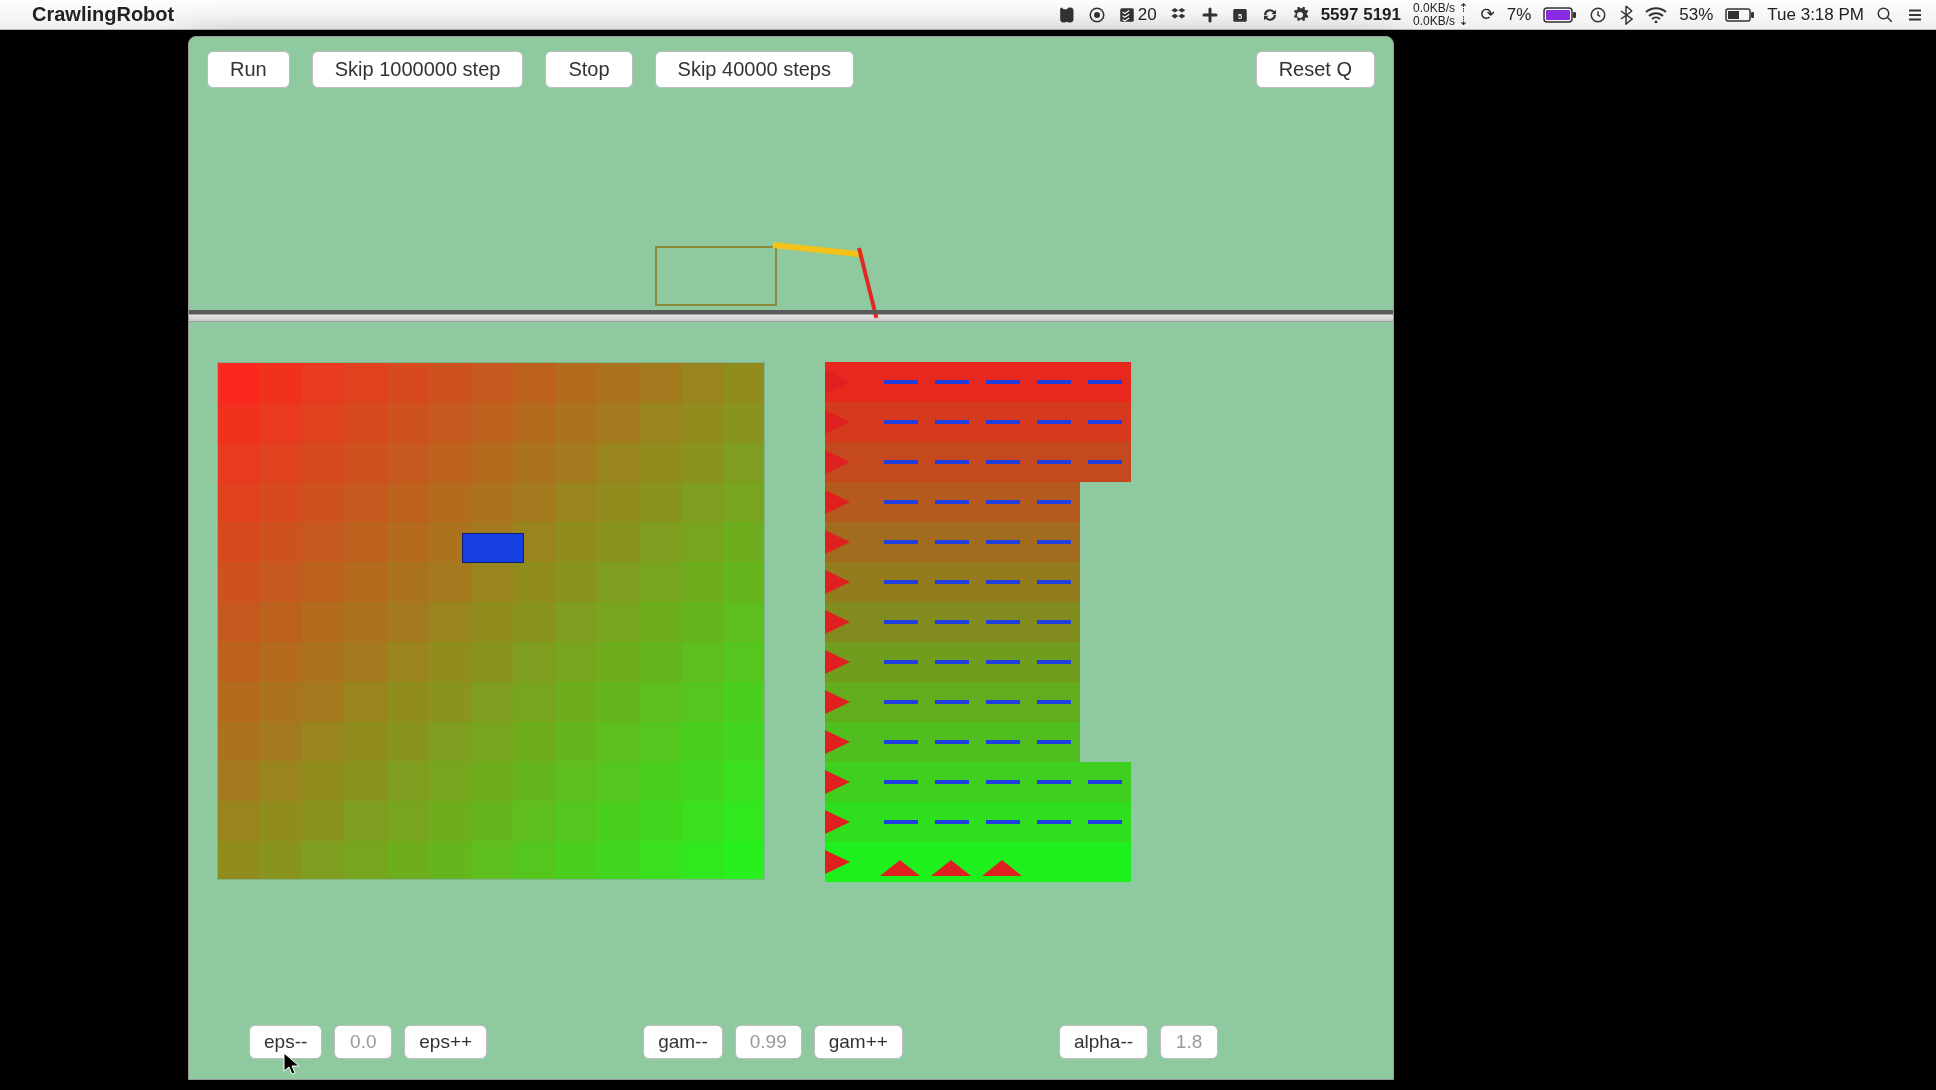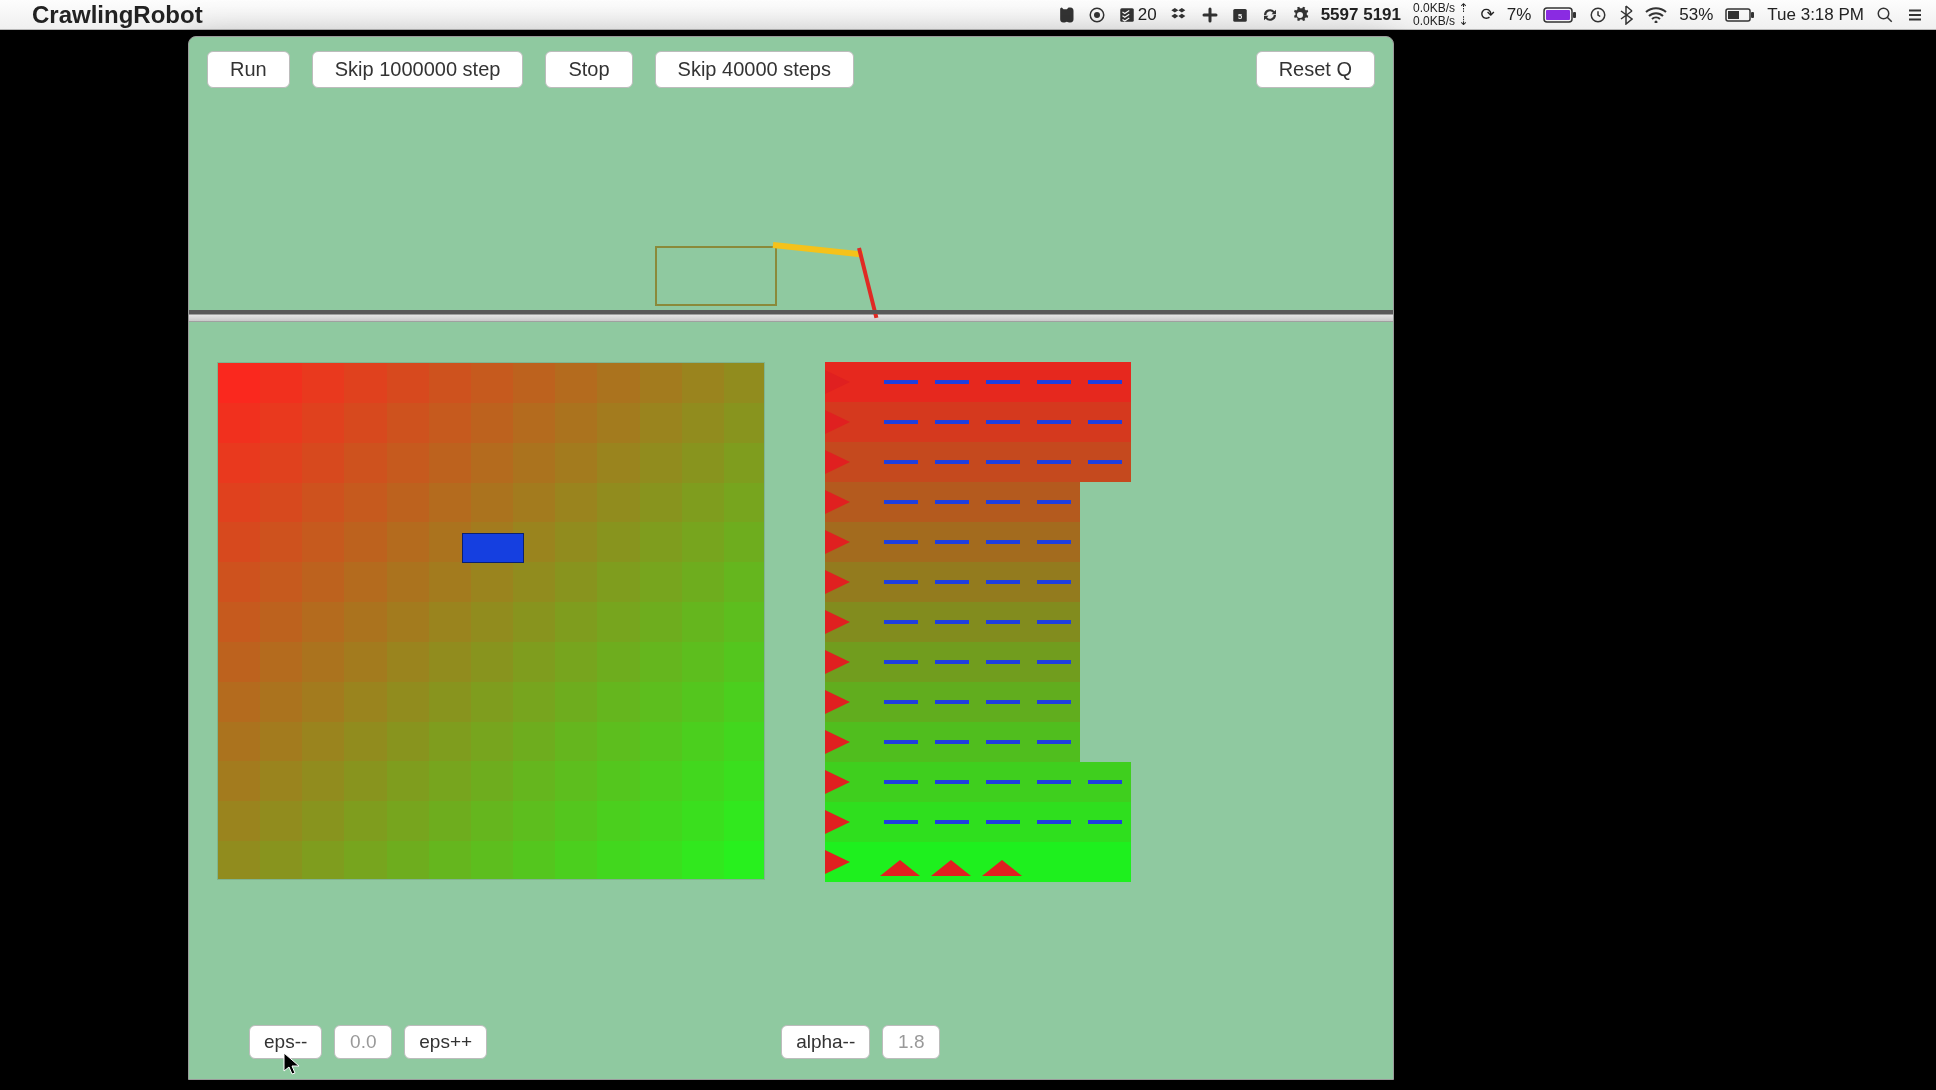--- a/index.html
+++ b/index.html
@@ -23,21 +23,21 @@
   left: 0; top: 0; width: 1936px; height: 30px;
   background: linear-gradient(#fdfdfd, #f0f0f0);
   border-bottom: 1px solid #b8b8b8;
   display: flex;
   align-items: center;
   font-size: 18px;
   color: #222;
 }
 .menubar .left { display: flex; align-items: center; gap: 18px; padding-left: 14px; }
 .menubar .apple { font-size: 22px; line-height: 1; }
-.menubar .appname { font-weight: 700; font-size: 24px; }
+.menubar .appname { font-weight: 700; font-size: 20px; }
 .menubar .right { margin-left: auto; display: flex; align-items: center; gap: 12px; padding-right: 12px; font-size: 17px; }
 .menubar .right .icon { display: inline-flex; align-items: center; }
 .menubar .stat-small { font-size: 12px; line-height: 1.05; text-align: right; }
 
 
 .window {
   position: absolute;
   left: 188px; top: 36px;
   width: 1206px; height: 1044px;
   background: #8fc9a0;
@@ -625,20 +625,25 @@
         </div>
     </div>
 
     <div class="bottom-controls">
       <div class="group">
         <button class="btn small">eps--</button>
         <div class="valbox">0.0</div>
         <button class="btn small">eps++</button>
       </div>
       <div class="gap"></div>
+      <div class="group">
+        <button class="btn small">gam--</button>
+        <div class="valbox">0.99</div>
+        <button class="btn small">gam++</button>
+      </div>
       <div class="gap"></div>
       <div class="group">
         <button class="btn small">alpha--</button>
         <div class="valbox">1.8</div>
       </div>
     </div>
   </div>
 
   <svg class="cursor" viewBox="0 0 18 24">
       <path d="M1 1l0 18 5-4 3 7 3-1-3-7 7 0z" fill="#000" stroke="#fff" stroke-width="1"></path>

